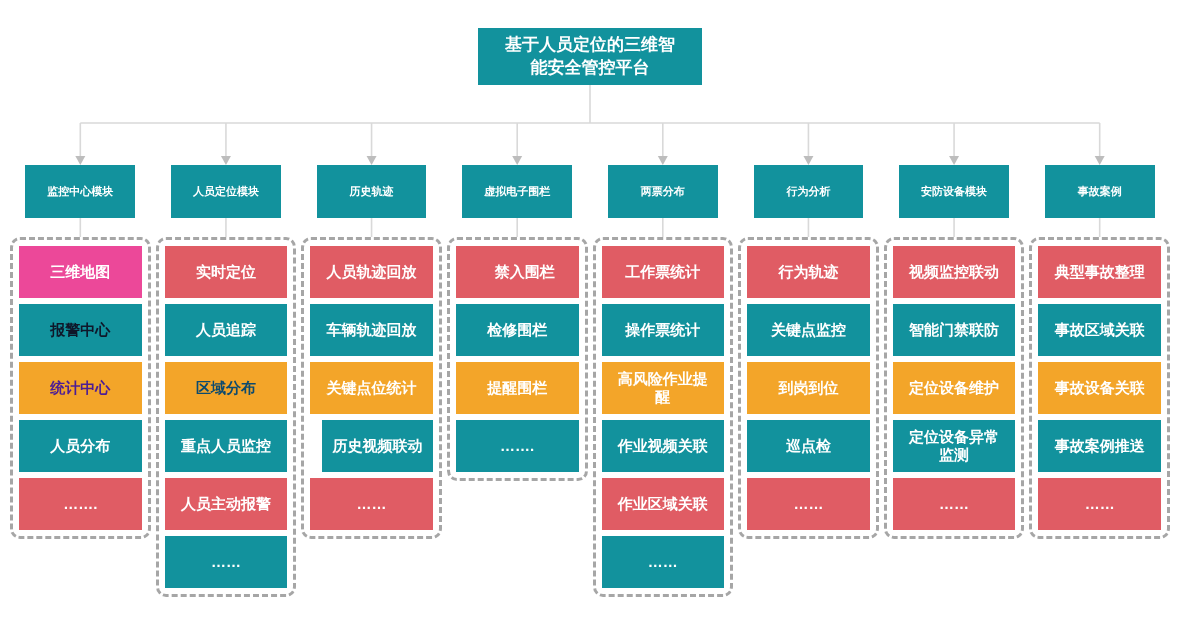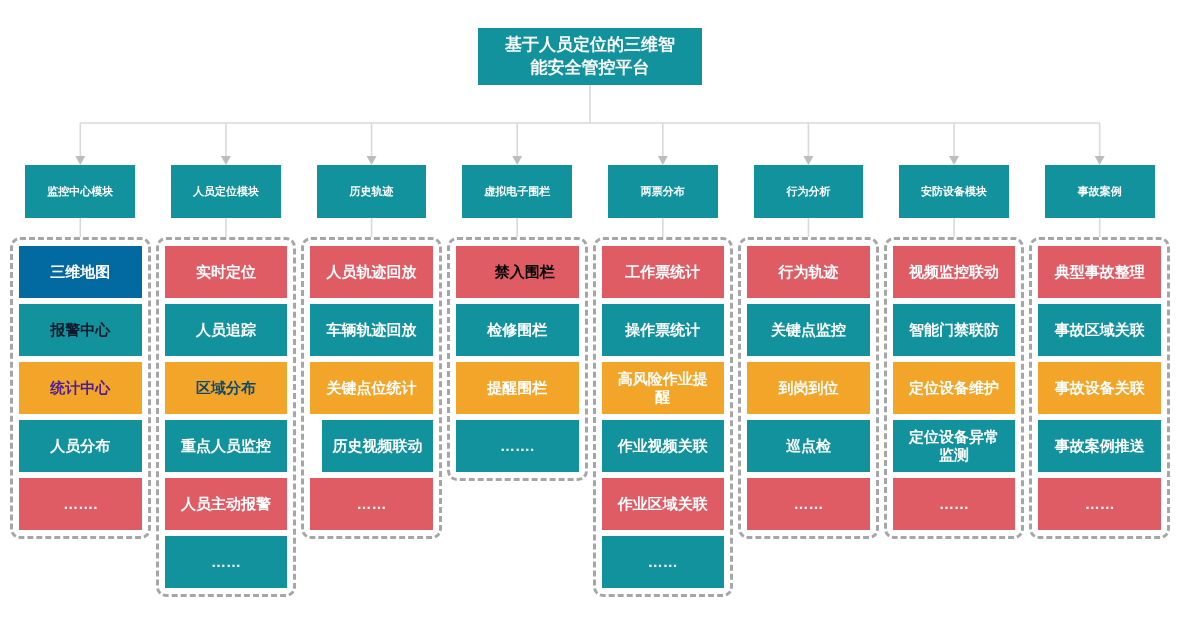--- a/index.html
+++ b/index.html
@@ -65,21 +65,21 @@
       <line x1="954.0625" y1="218" x2="954.0625" y2="239" stroke="#D9D9D9" stroke-width="1.6"></line>
       <line x1="1099.6875" y1="123" x2="1099.6875" y2="157" stroke="#D9D9D9" stroke-width="1.6"></line>
       <polygon points="1094.6875,156 1104.6875,156 1099.6875,165" fill="#BDBDBD"></polygon>
       <line x1="1099.6875" y1="218" x2="1099.6875" y2="239" stroke="#D9D9D9" stroke-width="1.6"></line>
     </svg>
   <div class="root-node">基于人员定位的三维智能安全管控平台</div>
   <div class="columns" id="columns">
   <div class="column">
     <div class="module-header" style="background: rgb(18, 146, 157);">监控中心模块</div>
     <div class="items" style="border-color: rgb(166, 166, 166);">
-          <div class="item" style="background: #0369a1; color: rgb(255, 255, 255);">三维地图</div>
+          <div class="item" style="background: #ec4899; color: rgb(255, 255, 255);">三维地图</div>
           <div class="item" style="background: rgb(18, 146, 157); color: #0f172a;">报警中心</div>
           <div class="item" style="background: rgb(243, 165, 41); color: #4c1d95;">统计中心</div>
           <div class="item" style="background: rgb(18, 146, 157); color: rgb(255, 255, 255);">人员分布</div>
           <div class="item" style="background: rgb(224, 92, 100); color: rgb(255, 255, 255);">…….</div>
         </div>
   </div>
 
   <div class="column">
     <div class="module-header" style="background: rgb(18, 146, 157);">人员定位模块</div>
     <div class="items" style="border-color: rgb(166, 166, 166);">
@@ -99,21 +99,21 @@
           <div class="item" style="background: rgb(18, 146, 157); color: rgb(255, 255, 255);">车辆轨迹回放</div>
           <div class="item" style="background: rgb(243, 165, 41); color: rgb(255, 255, 255);">关键点位统计</div>
           <div class="item" style="background: rgb(18, 146, 157); color: rgb(255, 255, 255); margin-left: 12px;">历史视频联动</div>
           <div class="item" style="background: rgb(224, 92, 100); color: rgb(255, 255, 255);">……</div>
         </div>
   </div>
 
   <div class="column">
     <div class="module-header" style="background: rgb(18, 146, 157);">虚拟电子围栏</div>
     <div class="items" style="border-color: rgb(166, 166, 166);">
-          <div class="item" style="background: rgb(224, 92, 100); color: #000000; padding-left: 25px;">禁入围栏</div>
+          <div class="item" style="background: rgb(224, 92, 100); color: #ffffff; padding-left: 25px;">禁入围栏</div>
           <div class="item" style="background: rgb(18, 146, 157); color: rgb(255, 255, 255);">检修围栏</div>
           <div class="item" style="background: rgb(243, 165, 41); color: rgb(255, 255, 255);">提醒围栏</div>
           <div class="item" style="background: rgb(18, 146, 157); color: rgb(255, 255, 255);">…….</div>
         </div>
   </div>
 
   <div class="column">
     <div class="module-header" style="background: rgb(18, 146, 157);">两票分布</div>
     <div class="items" style="border-color: rgb(166, 166, 166);">
           <div class="item" style="background: rgb(224, 92, 100); color: rgb(255, 255, 255);">工作票统计</div>

